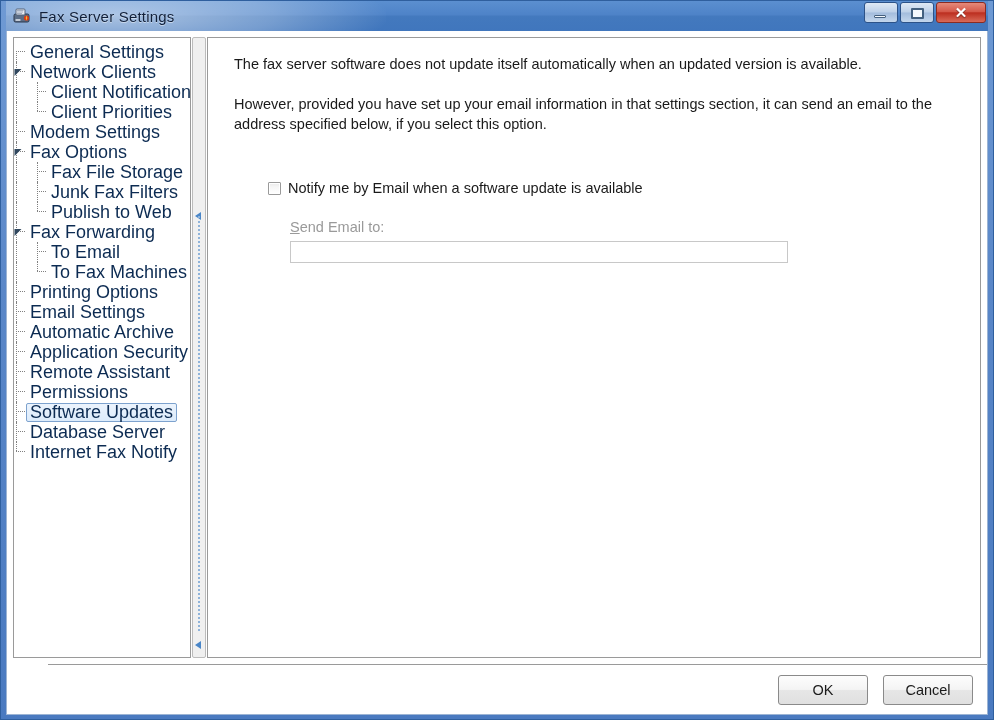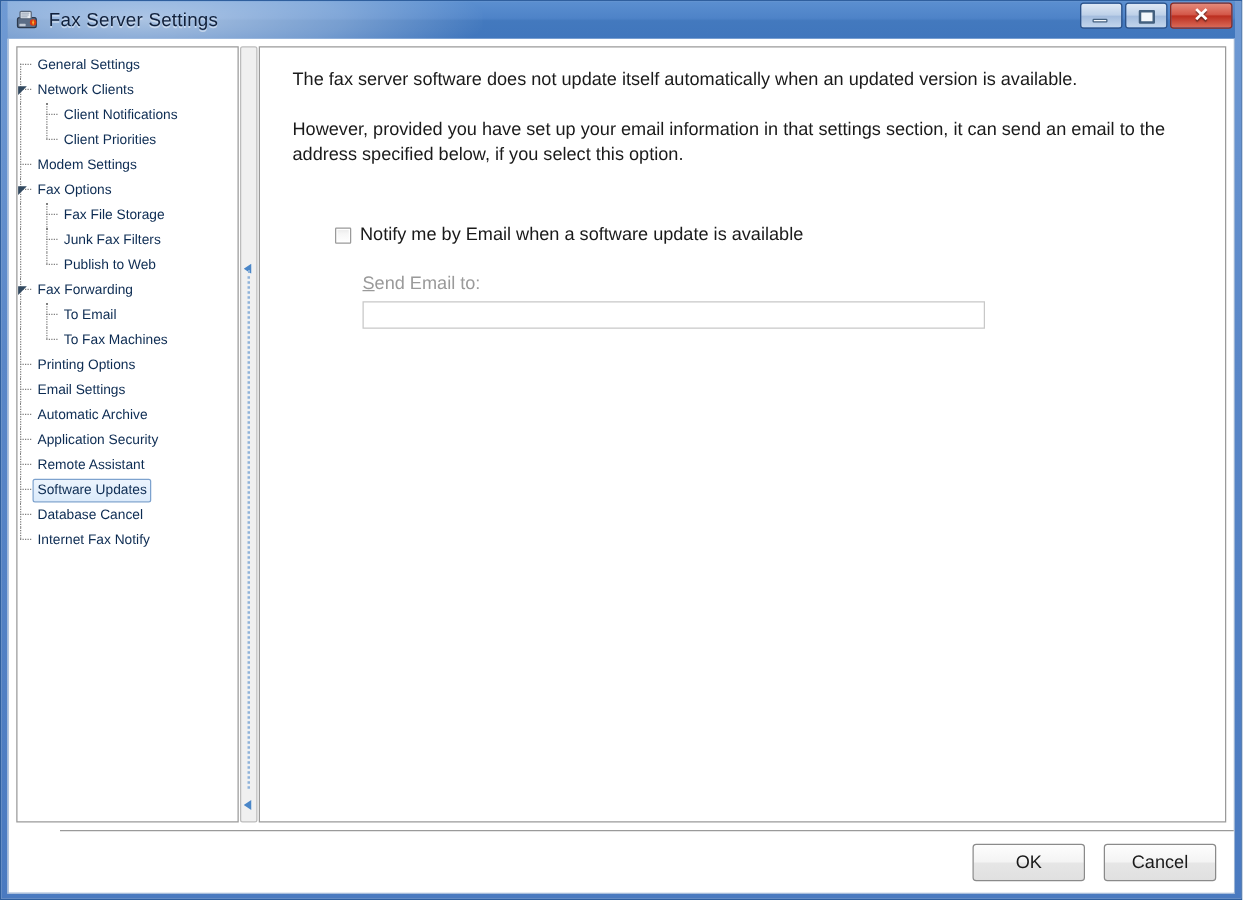--- a/index.html
+++ b/index.html
@@ -125,21 +125,21 @@
     width: 178px;
     flex: 0 0 178px;
     border: 1px solid #9a9a9a;
     background: #ffffff;
     overflow: hidden;
     position: relative;
     margin-bottom: 6px;
   }
   .tree {
     padding: 4px 0 0 0;
-    font-size: 11px;
+    font-size: 18px;
     color: #0c2b52;
     text-align: right;
   }
   .node {
     position: relative;
     height: 20px;
     line-height: 20px;
     white-space: nowrap;
     display: flex;
     align-items: center;
@@ -439,29 +439,34 @@
             <div class="node level1">
               <span class="vline" style="top: 0px; bottom: 0px;"></span>
               <span class="stub"></span>
               <span class="label">Application Security</span>
             </div>
             <div class="node level1">
               <span class="vline" style="top: 0px; bottom: 0px;"></span>
               <span class="stub"></span>
               <span class="label">Remote Assistant</span>
             </div>
+            <div class="node level1">
+              <span class="vline" style="top: 0px; bottom: 0px;"></span>
+              <span class="stub"></span>
+              <span class="label">Permissions</span>
+            </div>
             <div class="node level1 selected">
               <span class="vline" style="top: 0px; bottom: 0px;"></span>
               <span class="stub"></span>
               <span class="label">Software Updates</span>
             </div>
             <div class="node level1">
               <span class="vline" style="top: 0px; bottom: 0px;"></span>
               <span class="stub"></span>
-              <span class="label">Database Cancel</span>
+              <span class="label">Database Server</span>
             </div>
             <div class="node level1">
               <span class="vline" style="top: 0px; bottom: 11px;"></span>
               <span class="stub"></span>
               <span class="label">Internet Fax Notify</span>
             </div>
           </div>
       </div>
 
       <div class="splitter">

